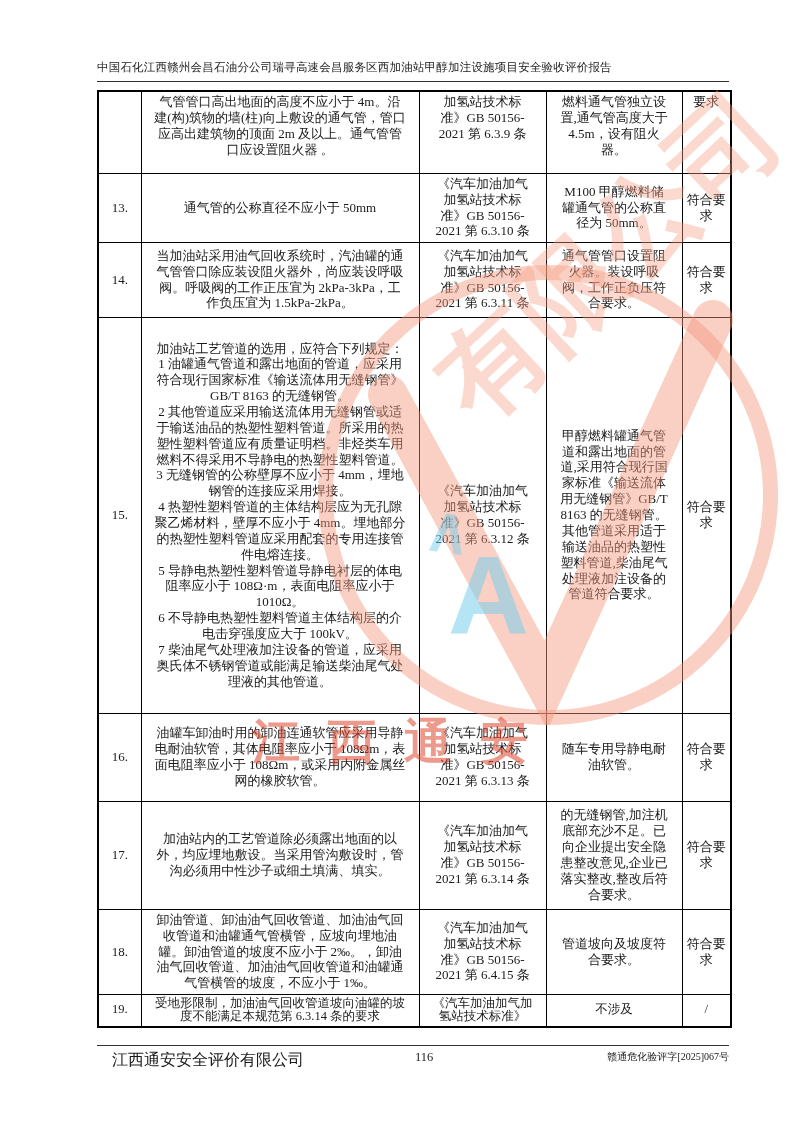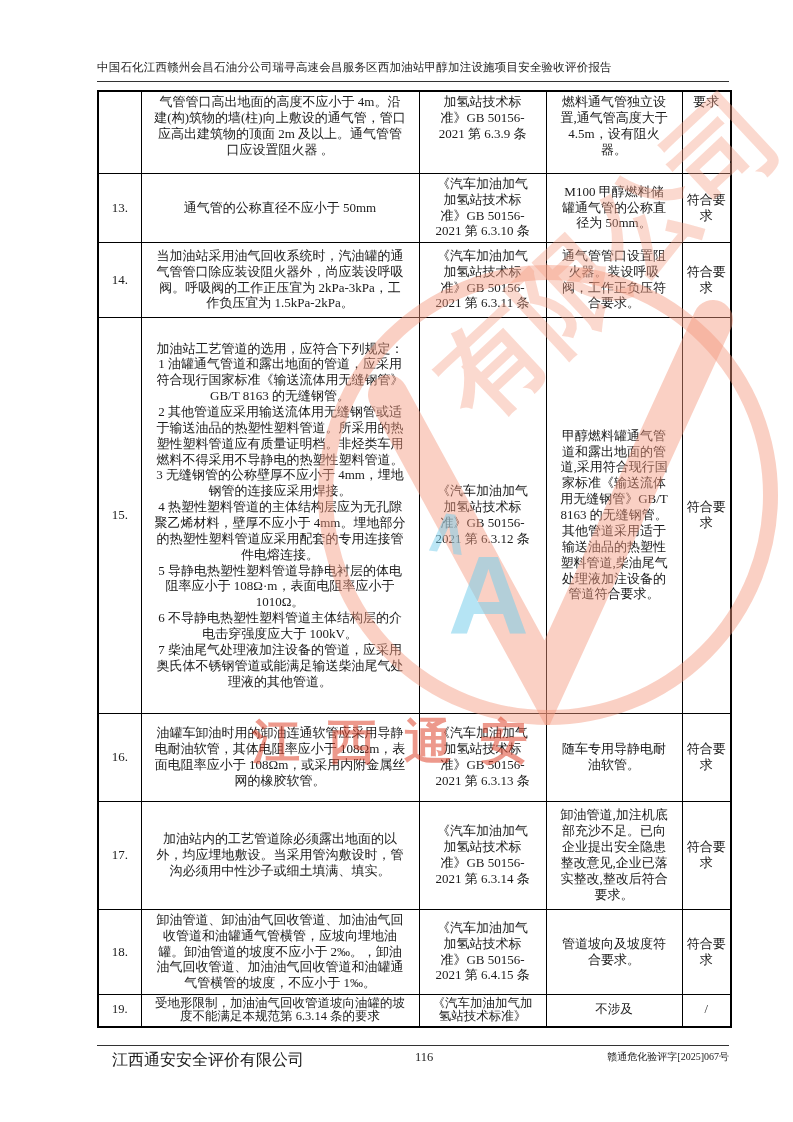--- a/index.html
+++ b/index.html
@@ -150,21 +150,21 @@
         <td class="c-no">16.</td>
         <td class="c-content">油罐车卸油时用的卸油连通软管应采用导静电耐油软管，其体电阻率应小于 108Ωm，表面电阻率应小于 108Ωm，或采用内附金属丝网的橡胶软管。</td>
         <td class="c-standard">《汽车加油加气加氢站技术标准》GB 50156-2021 第 6.3.13 条</td>
         <td class="c-eval">随车专用导静电耐油软管。</td>
         <td class="c-status">符合要求</td>
       </tr>
       <tr class="r17">
         <td class="c-no">17.</td>
         <td class="c-content">加油站内的工艺管道除必须露出地面的以外，均应埋地敷设。当采用管沟敷设时，管沟必须用中性沙子或细土填满、填实。</td>
         <td class="c-standard">《汽车加油加气加氢站技术标准》GB 50156-2021 第 6.3.14 条</td>
-        <td class="c-eval">卸油管道,加注机底部充沙不足。已向企业提出安全隐患整改意见,企业已落实整改,整改后符合要求。</td>
+        <td class="c-eval">的无缝钢管,加注机底部充沙不足。已向企业提出安全隐患整改意见,企业已落实整改,整改后符合要求。</td>
         <td class="c-status">符合要求</td>
       </tr>
       <tr class="r18">
         <td class="c-no">18.</td>
         <td class="c-content">卸油管道、卸油油气回收管道、加油油气回收管道和油罐通气管横管，应坡向埋地油罐。卸油管道的坡度不应小于 2‰。，卸油油气回收管道、加油油气回收管道和油罐通气管横管的坡度，不应小于 1‰。</td>
         <td class="c-standard">《汽车加油加气加氢站技术标准》GB 50156-2021 第 6.4.15 条</td>
         <td class="c-eval">管道坡向及坡度符合要求。</td>
         <td class="c-status">符合要求</td>
       </tr>
       <tr class="r19">

